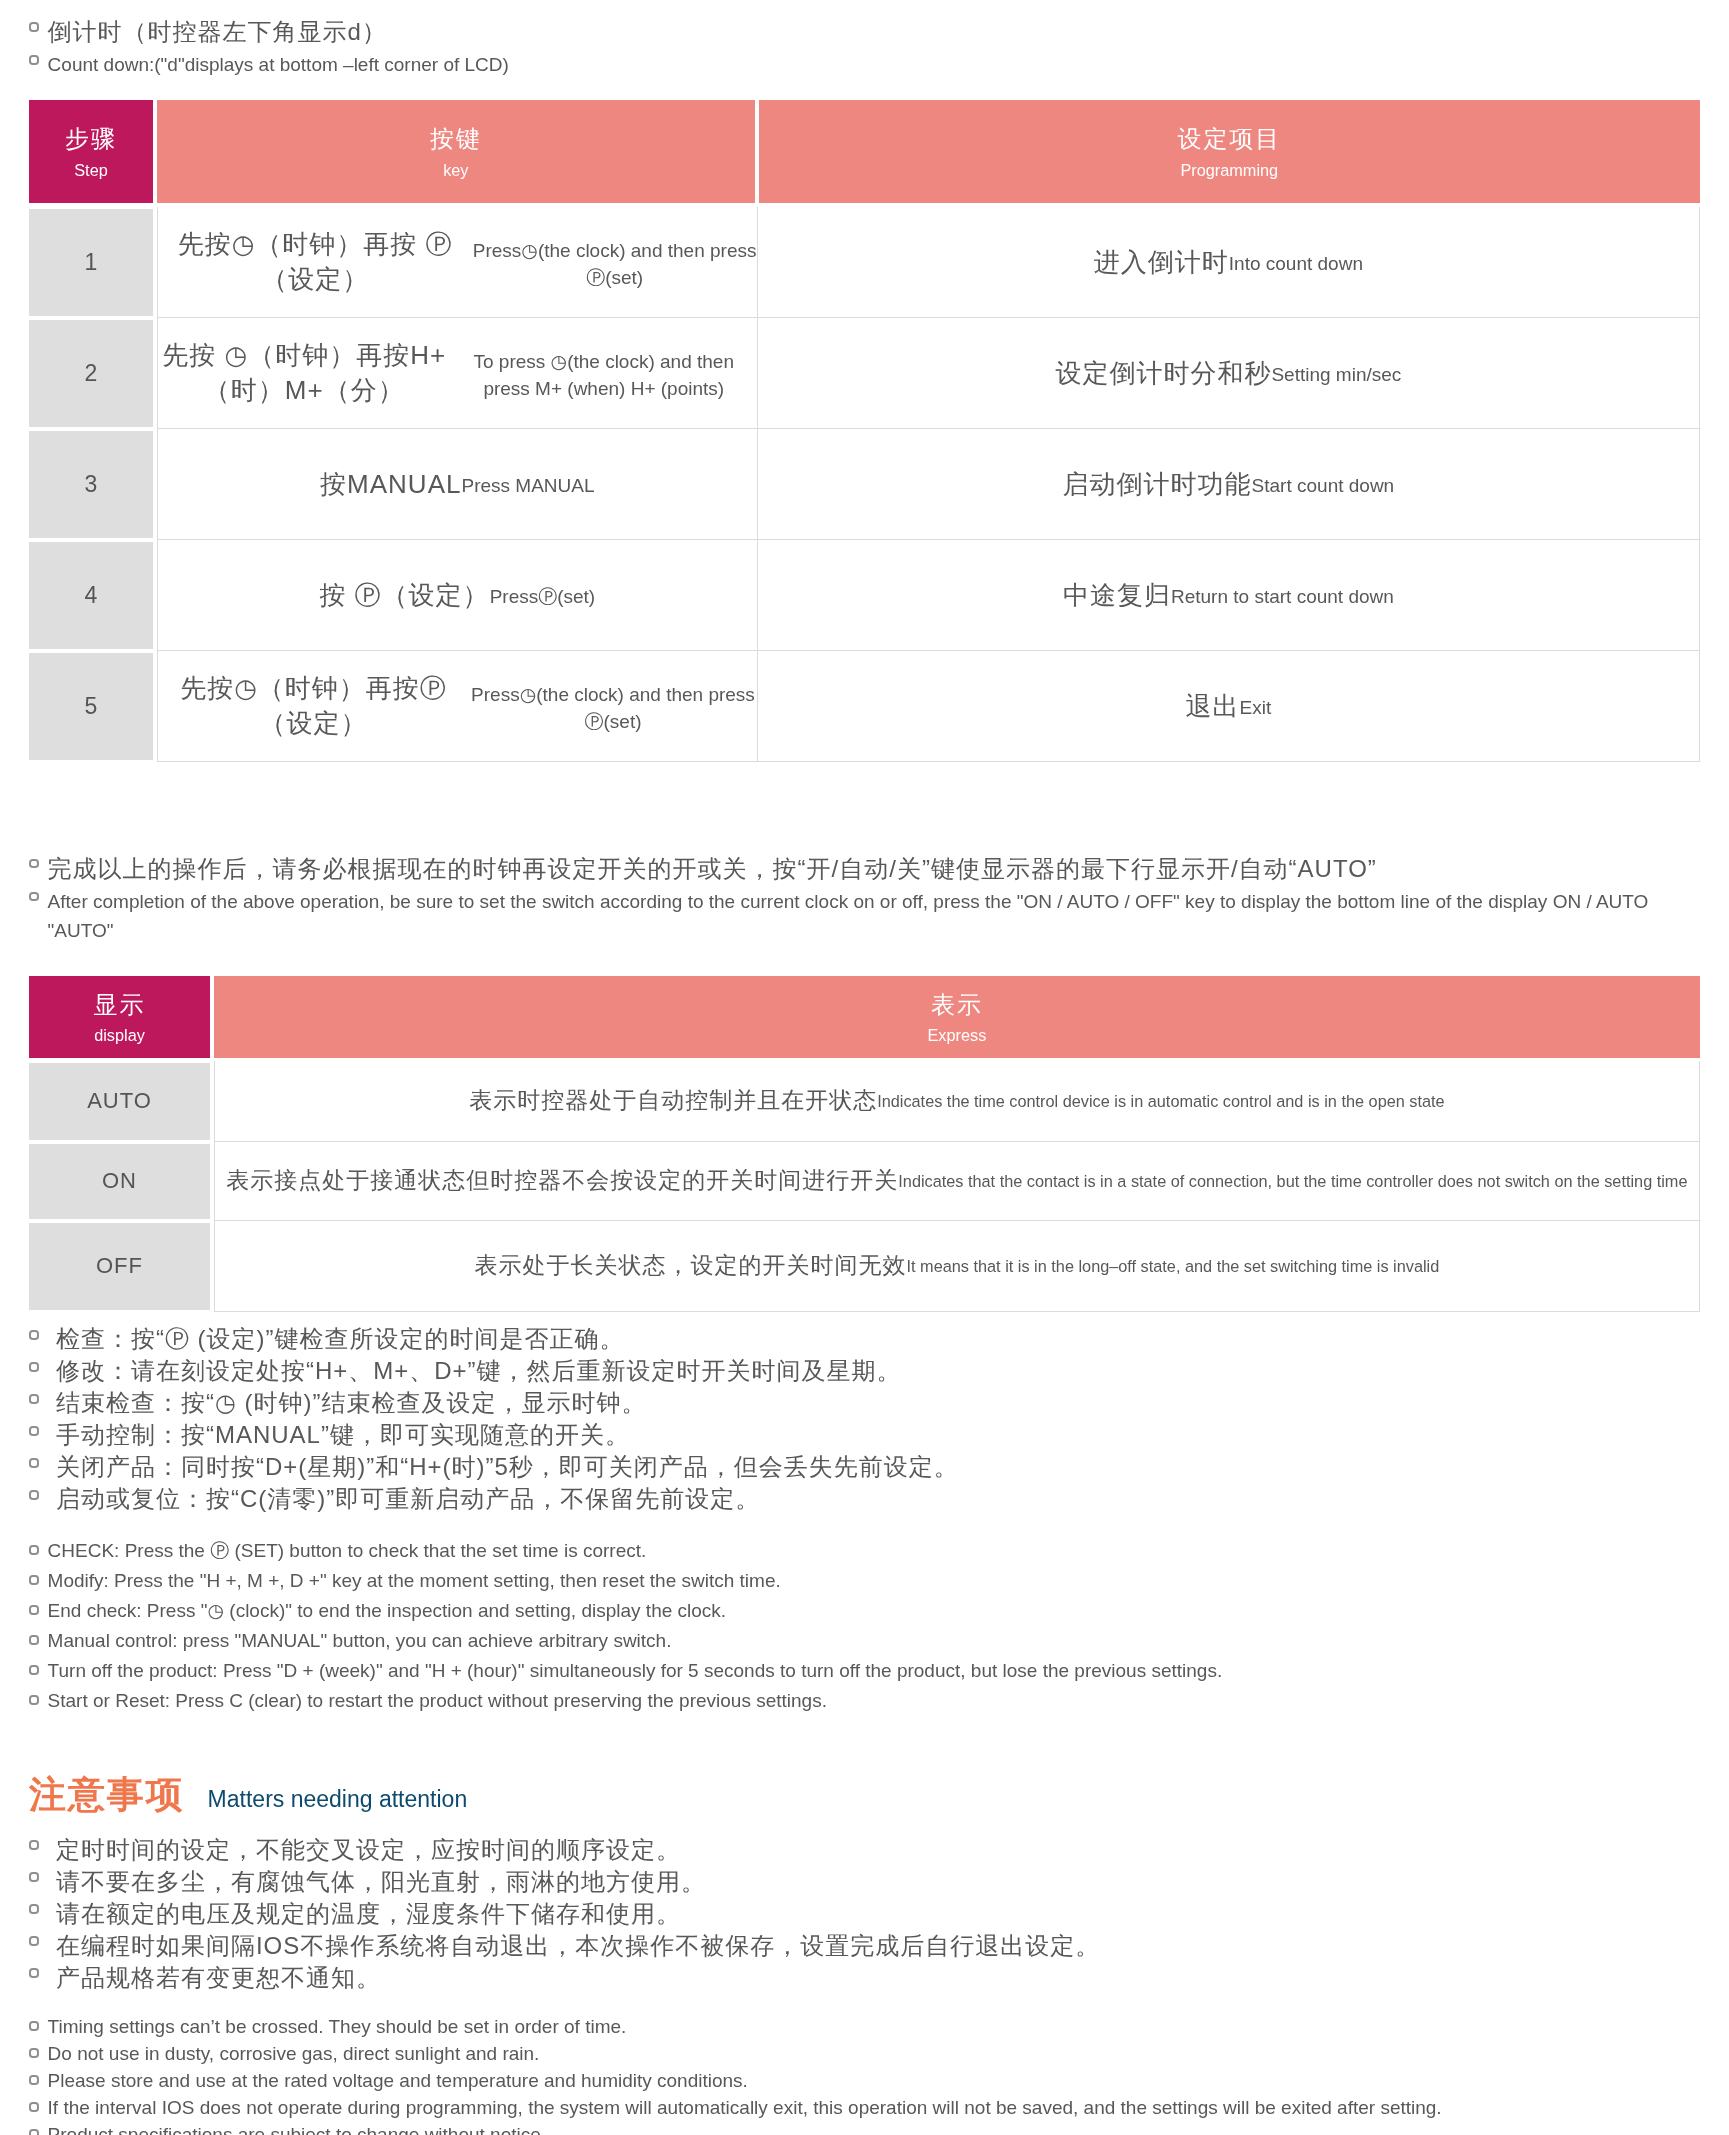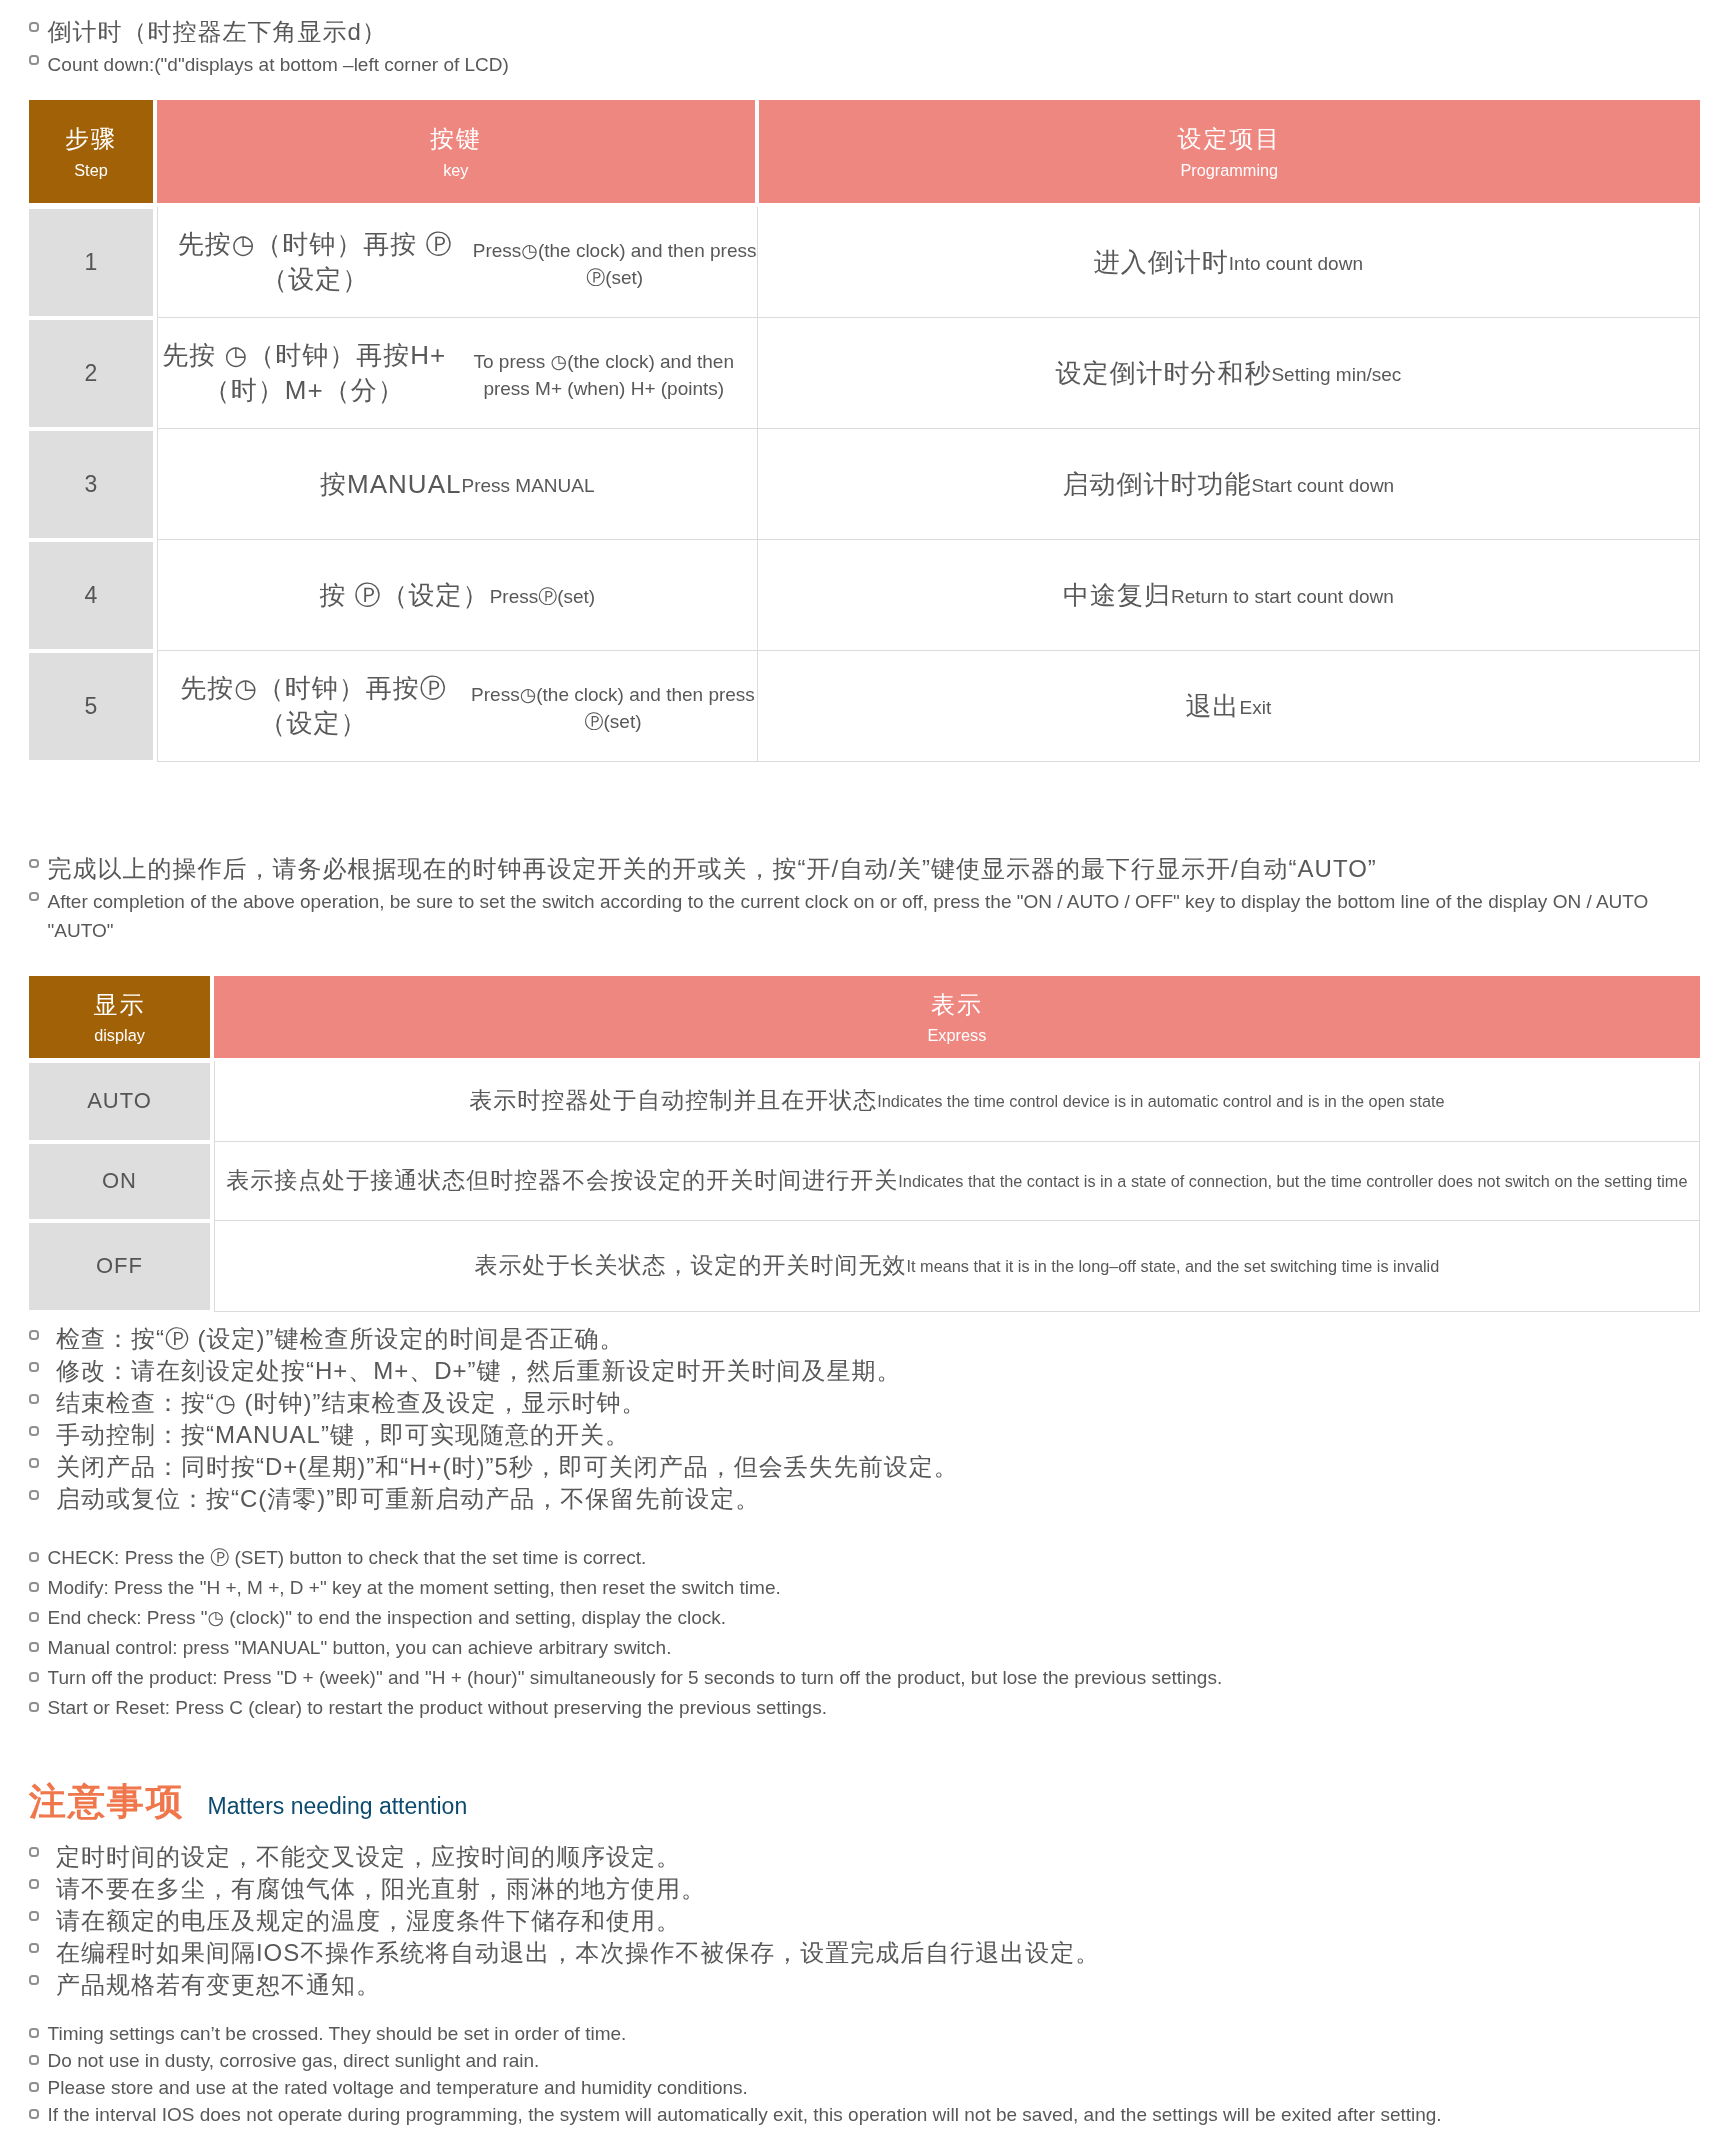--- a/index.html
+++ b/index.html
@@ -28,21 +28,21 @@
   
   .t1 { margin-top: 21px; }
   .t-header { display: flex; }
   .t1 .t-header { height: 103px; margin-bottom: 3.8px; }
   .hcell {
     display: flex; flex-direction: column; justify-content: center; align-items: center;
     color: #fff;
   }
   .hcell .zh { font-size: 24px; letter-spacing: 1.9px; }
   .hcell .en { font-size: 16.3px; margin-top: 5.8px; }
-  .h-gray { background: #a16207; }
+  .h-gray { background: #be185d; }
   .h-red  { background: #ef8781; }
   .t1 .c1 { width: 124px; margin-right: 3.8px; }
   .t1 .c2 { width: 598px; margin-right: 3.8px; }
   .t1 .c3 { flex: 1; }
 
   .t1 .trow { display: flex; height: 111px; }
   .t1 .step-cell {
     flex: none; width: 124px; margin: 1.9px 3.8px 1.9px 0;
     background: #dedede; display: flex; align-items: center; justify-content: center;
     font-size: 23px; color: #555;
@@ -79,21 +79,21 @@
   .t2 .expr-cell .en { font-size: 16.3px; line-height: 23px; margin-top: 1.9px; }
 
   
   .list { margin-top: 13.4px; }
   .list .bullet-line { margin-bottom: 0; }
   .list-zh .bullet-line { gap: 17.3px; }
   .list-zh .txt { font-size: 24px; line-height: 32px; letter-spacing: 1px; }
   .list-en .txt { font-size: 19px; line-height: 30px; }
   .list-en .blt { margin-top: 8.6px; }
   .ops-zh { margin-top: 11.5px; }
-  .ops-en { margin-top: 28px; }
+  .ops-en { margin-top: 21px; }
 
   
   .attention-head { margin-top: 54px; display: flex; align-items: baseline; gap: 23px; }
   .attention-zh { color: #f0764b; font-size: 37px; letter-spacing: 1.9px; font-weight: bold; }
   .attention-en { font-size: 23px; color: #0c4a6e; }
   .notes-zh { margin-top: 13.4px; }
   .notes-en { margin-top: 19px; }
   .notes-en .txt { font-size: 19px; line-height: 27px; }
 </style>
 </head>

